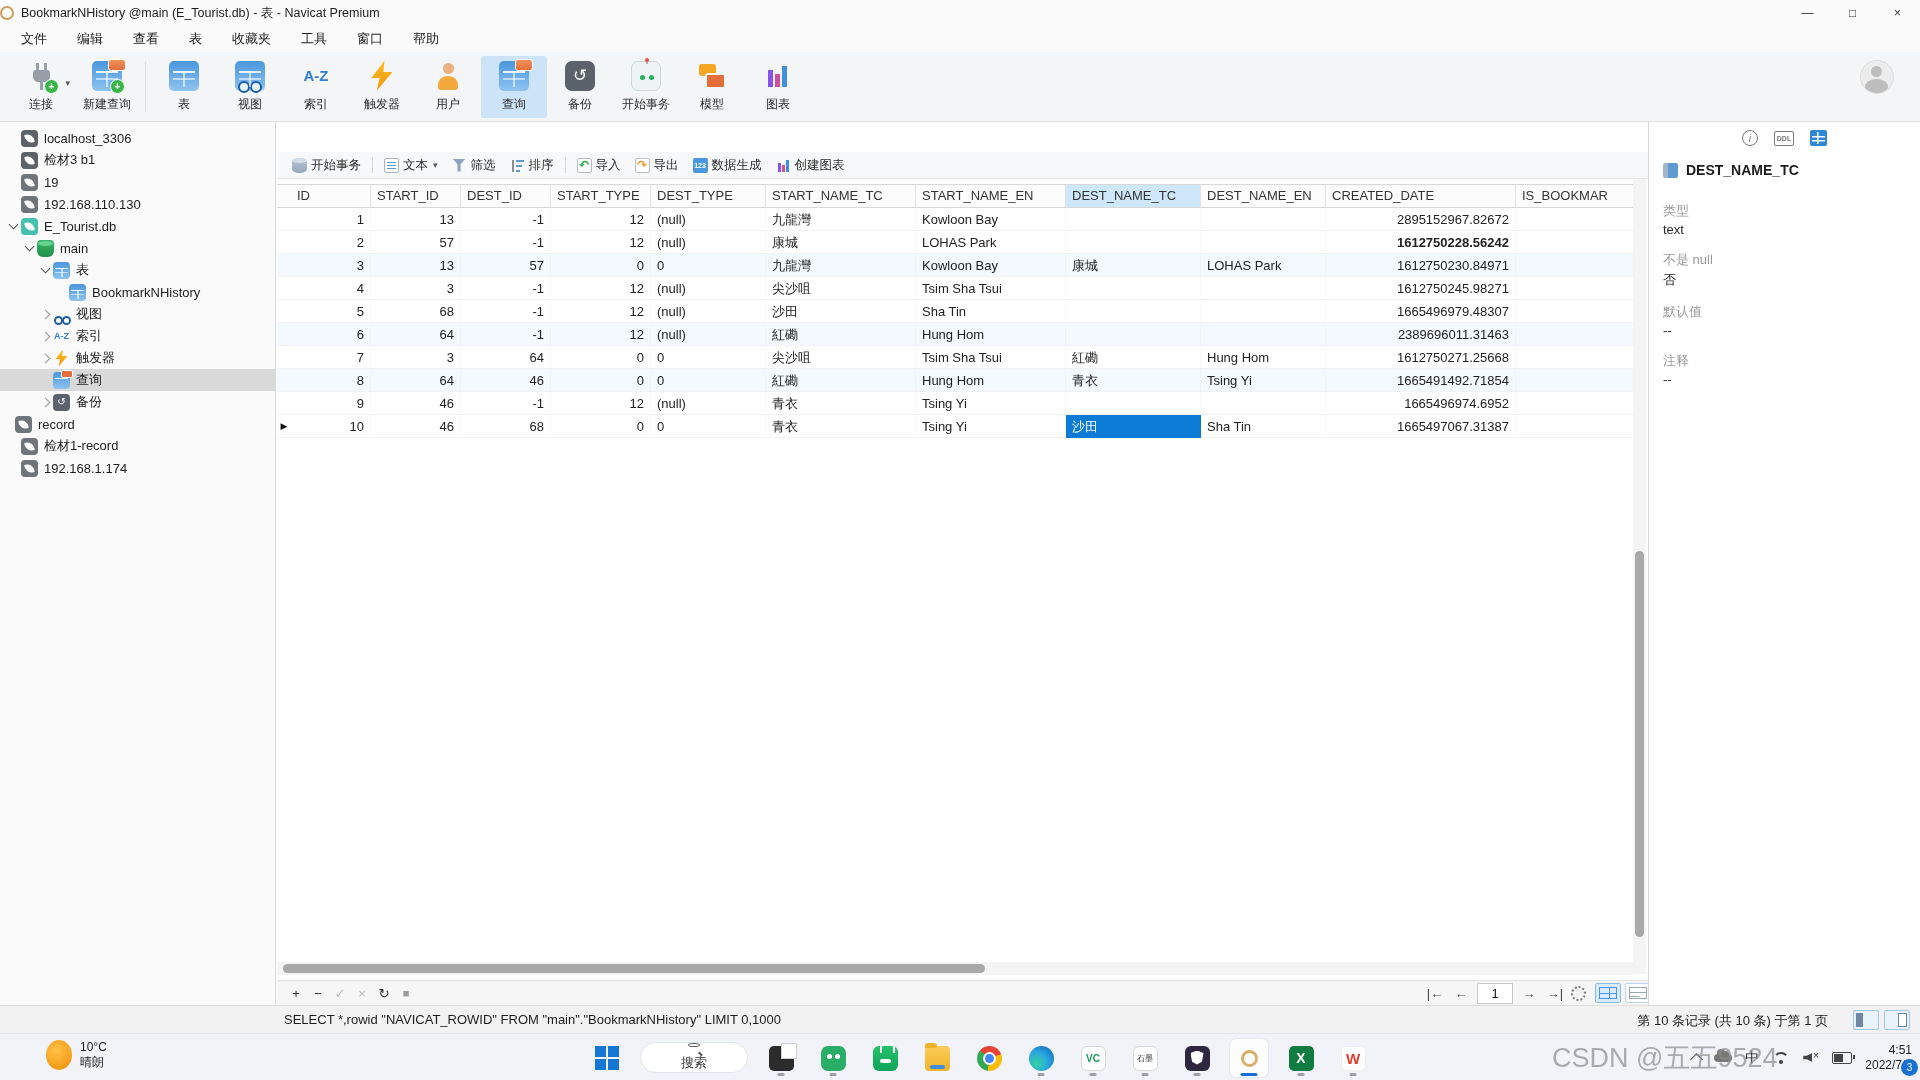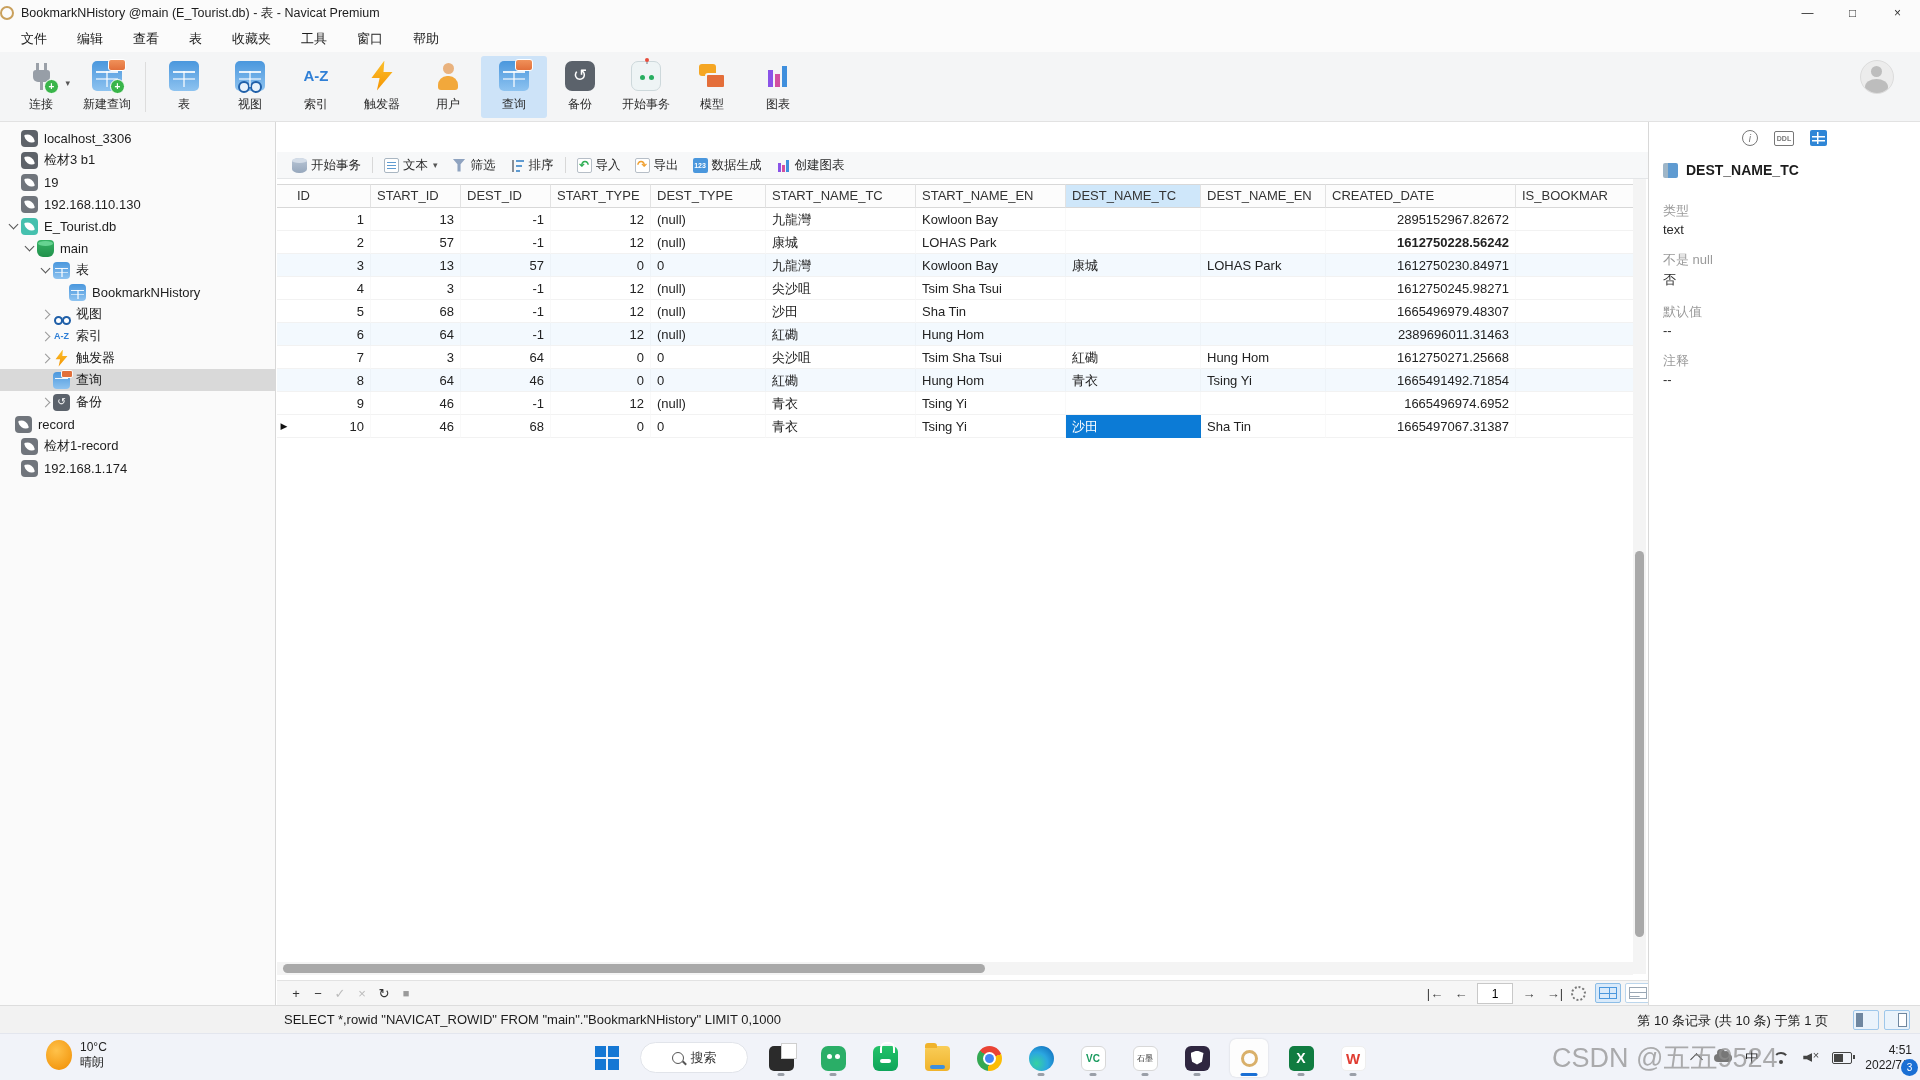--- a/index.html
+++ b/index.html
@@ -162,21 +162,21 @@
   .sun{width:26px;height:30px;border-radius:50%;background:radial-gradient(circle at 40% 35%,#ffc24a,#f08c00);}
   .wtext{font-size:12px;color:#222;line-height:15px;}
   .tk-apps{position:absolute;left:588px;top:5px;display:flex;gap:14px;align-items:flex-start;}
   .tk-slot{width:38px;height:38px;border-radius:6px;display:flex;align-items:center;justify-content:center;position:relative;}
   .tk-slot.active{background:#fdfdfd;box-shadow:0 0 2px rgba(0,0,0,.15);}
   .tk-dash{position:absolute;bottom:1px;left:50%;transform:translateX(-50%);width:7px;height:3px;border-radius:2px;background:#9a9fa8;}
   .tk-dash.blue{width:17px;background:#1a6fd4;}
   .tk{width:25px;height:25px;border-radius:5px;position:relative;}
   .tk-start{background:none;display:grid;grid-template-columns:11px 11px;grid-template-rows:11px 11px;gap:2px;}
   .tk-start i{background:#1577d4;display:block;}
-  .searchpill{position:absolute;left:640px;top:8px;width:108px;height:31px;border-radius:16px;background:#fff;border:1px solid #e1e4ea;display:flex;align-items:center;justify-content:center;gap:7px;font-size:13px;color:#333;box-sizing:border-box;}
+  .searchpill{position:absolute;left:640px;top:8px;width:108px;height:31px;border-radius:16px;background:#fff;border:1px solid #e1e4ea;display:flex;align-items:center;justify-content:center;gap:7px;font-size:13px;color:#333;box-sizing:border-box;flex-direction:column;}
   .lens{width:10px;height:10px;border:1.8px solid #555;border-radius:50%;position:relative;display:block;}
   .lens::after{content:"";position:absolute;left:9px;top:9px;width:5px;height:1.8px;background:#555;transform:rotate(45deg);}
   .tk-taskview{background:#2b2b2b;}
   .tk-taskview::before{content:"";position:absolute;right:-3px;top:-3px;width:14px;height:14px;background:#fff;border:1px solid #cfcfcf;}
   .tk-wechat{background:#2aae67;border-radius:7px;}
   .tk-wechat::before{content:"";position:absolute;left:6px;top:8px;width:5px;height:5px;border-radius:50%;background:#fff;box-shadow:8px 0 0 #fff;}
   .tk-store{background:linear-gradient(#23c268,#0ea45a);border-radius:6px;}
   .tk-store::before{content:"";position:absolute;left:7px;top:-4px;width:11px;height:9px;border:2px solid #fff;border-bottom:none;border-radius:6px 6px 0 0;}
   .tk-store::after{content:"";position:absolute;left:7px;top:13px;width:11px;height:4px;border-radius:3px;background:#fff;}
   .tk-explorer{background:linear-gradient(#f9cd58,#f0b32c);border-radius:4px;}

